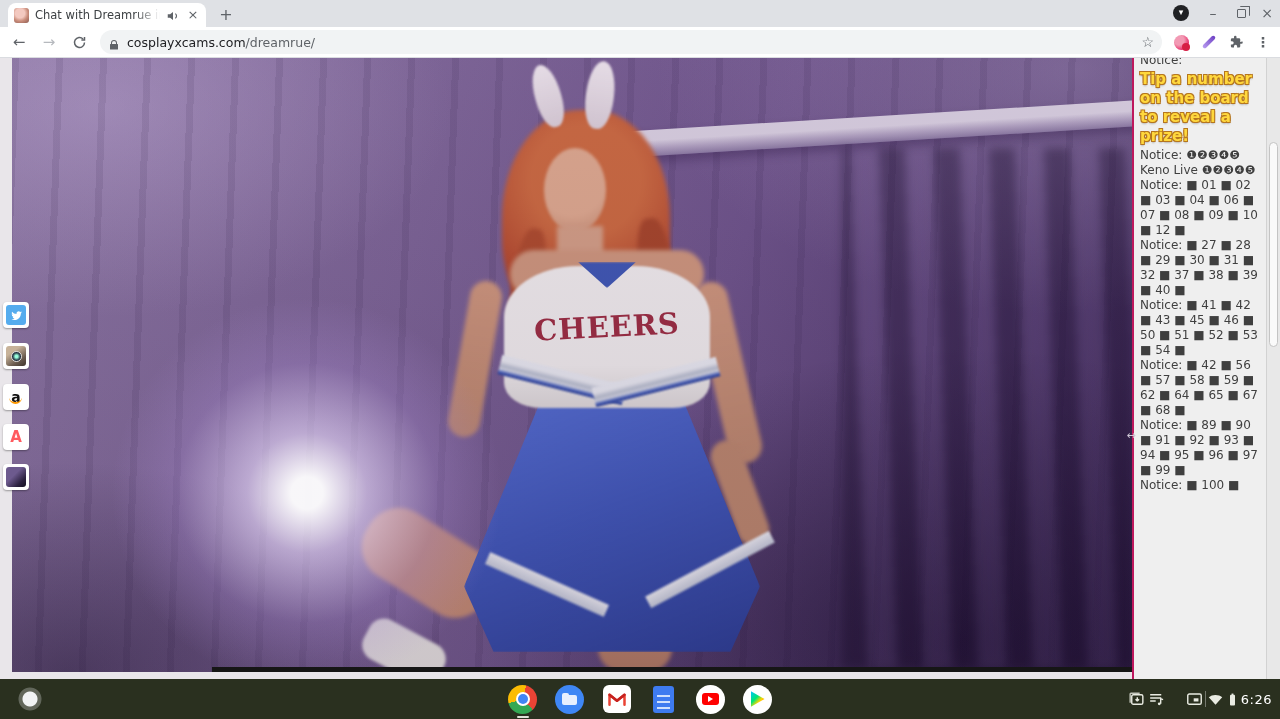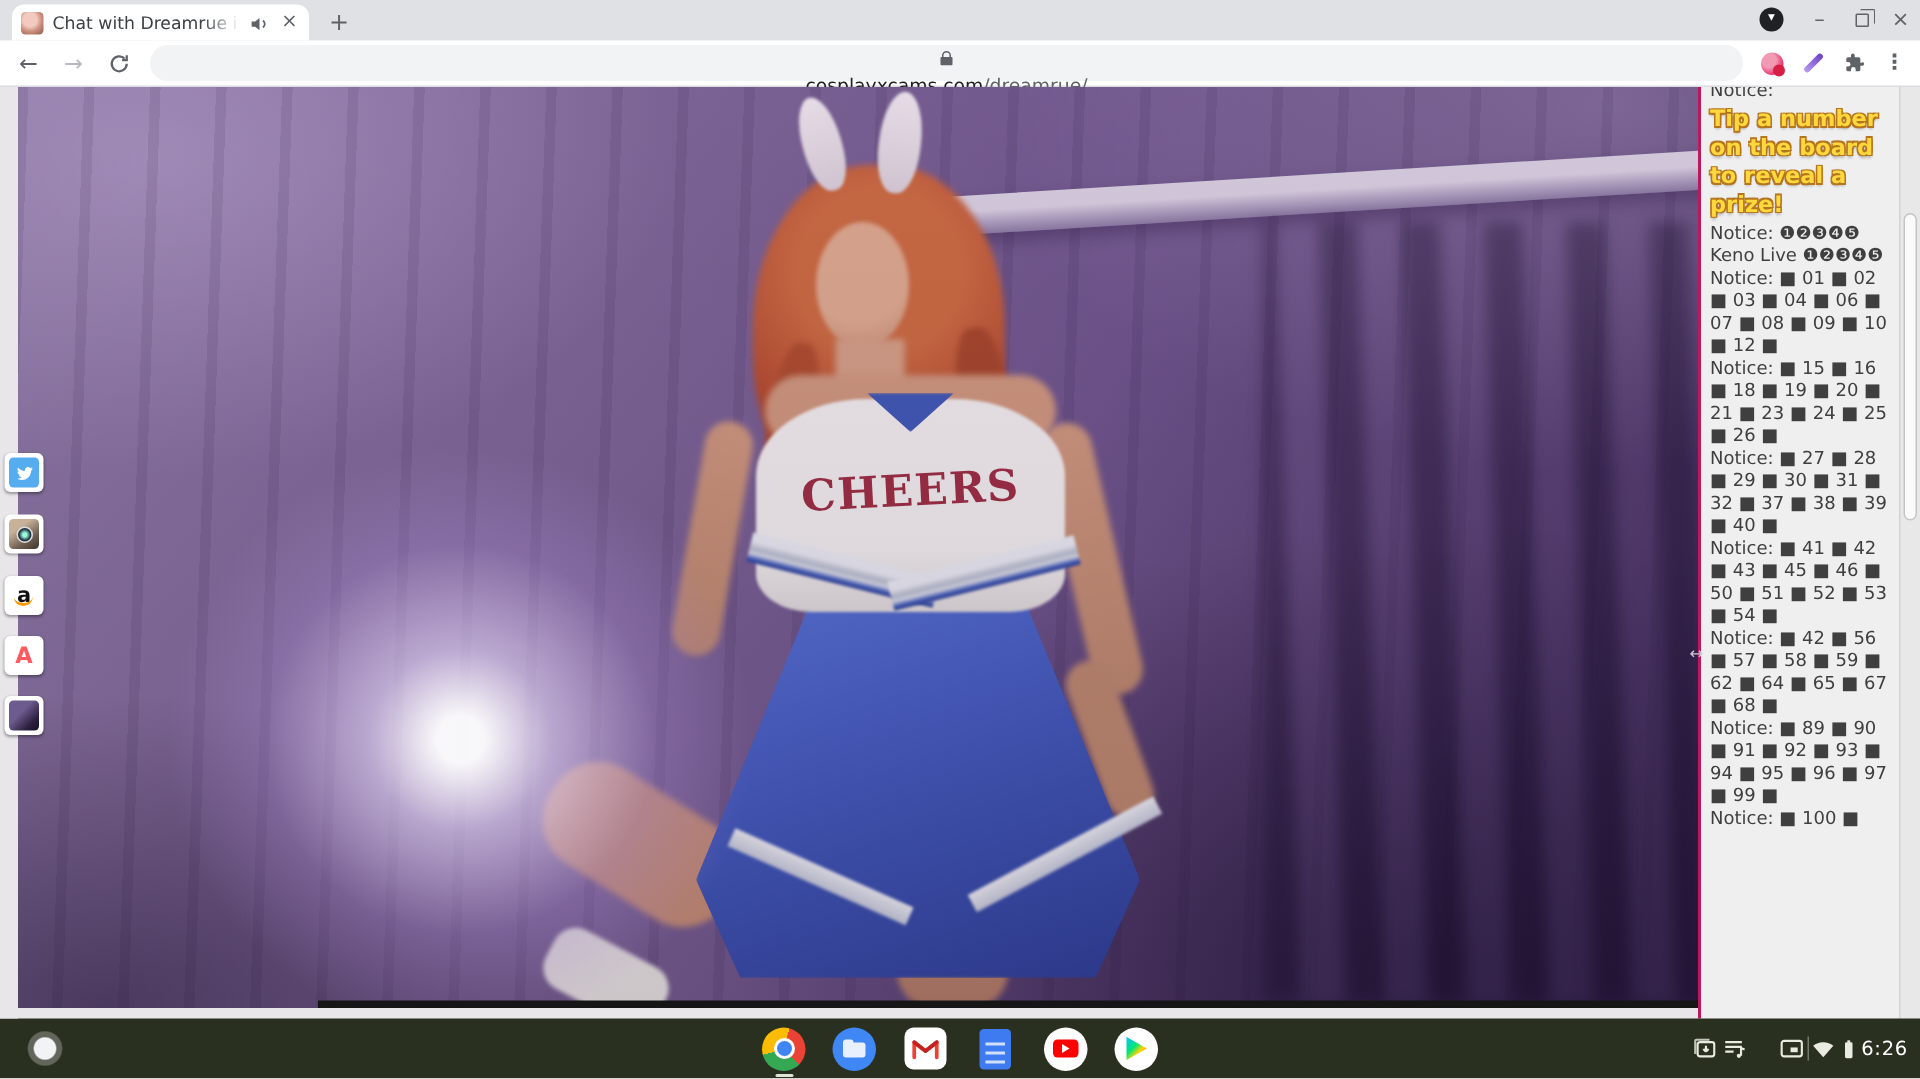--- a/index.html
+++ b/index.html
@@ -29,21 +29,21 @@
   .wc-rest .sq:before { content:""; position:absolute; left:2px; top:-4px; width:9px; height:9px;
                         border:1.5px solid #5f6368; border-left:none; border-bottom:none; border-radius:1px; }
   .wc-close { left:1258px; width:18px; font-size:14px; }
 
   
   .toolbar { position:absolute; left:0; top:27px; width:1280px; height:31px; background:#fff;
              border-bottom:1px solid #dadce0; display:flex; align-items:center; }
   .nav-ic { width:22px; height:22px; display:flex; align-items:center; justify-content:center; margin-left:8px; color:#5f6368; font-size:15px; }
   .nav-ic.disabled { color:#b6b9be; }
   .omnibox { margin-left:10px; width:1062px; height:24px; background:#f1f3f4; border-radius:13px;
-             display:flex; align-items:center; padding:0 8px; gap:7px;flex-direction:column; }
+             display:flex; align-items:center; padding:0 8px; gap:7px; }
   .lock-ic { width:12px; height:12px; color:#5f6368; flex:0 0 auto; }
   .url { font-size:12.5px; color:#202124; white-space:nowrap; flex:1 1 auto; }
   .url .path { color:#5f6368; }
   .star { color:#5f6368; font-size:14px; flex:0 0 auto; }
   .ext-row { display:flex; align-items:center; gap:12px; margin-left:12px; }
   .ext-red { width:15px; height:15px; border-radius:50%;
              background:radial-gradient(circle at 35% 35%, #f29ab4 0 35%, #e8336d 70%); position:relative; }
   .ext-red:after { content:""; position:absolute; right:-1px; bottom:-1px; width:8px; height:8px; border-radius:50%; background:#d61f45; }
   .ext-pen { width:16px; height:4px; border-radius:2px; transform:rotate(-45deg);
              background:linear-gradient(90deg,#b89cf0,#6d3fc4); }
@@ -298,21 +298,20 @@
 
     <div class="resize-handle">↔</div>
 
     <div class="chat">
       <div class="chat-list">
           <div class="msg notice">Notice:</div>
           <div class="msg banner">Tip a number on the board to reveal a prize!</div>
           <div class="msg notice">Notice: ❶❷❸❹❺</div>
           <div class="msg notice">Keno Live ❶❷❸❹❺</div>
           <div class="msg notice">Notice: ■ 01 ■ 02 ■ 03 ■ 04 ■ 06 ■ 07 ■ 08 ■ 09 ■ 10 ■ 12 ■</div>
-          <div class="msg notice">Notice: ■ 15 ■ 16 ■ 18 ■ 19 ■ 20 ■ 21 ■ 23 ■ 24 ■ 25 ■ 26 ■</div>
           <div class="msg notice">Notice: ■ 27 ■ 28 ■ 29 ■ 30 ■ 31 ■ 32 ■ 37 ■ 38 ■ 39 ■ 40 ■</div>
           <div class="msg notice">Notice: ■ 41 ■ 42 ■ 43 ■ 45 ■ 46 ■ 50 ■ 51 ■ 52 ■ 53 ■ 54 ■</div>
           <div class="msg notice">Notice: ■ 42 ■ 56 ■ 57 ■ 58 ■ 59 ■ 62 ■ 64 ■ 65 ■ 67 ■ 68 ■</div>
           <div class="msg notice">Notice: ■ 89 ■ 90 ■ 91 ■ 92 ■ 93 ■ 94 ■ 95 ■ 96 ■ 97 ■ 99 ■</div>
           <div class="msg notice">Notice: ■ 100 ■</div>
         </div>
     </div>
     <div class="scrollbar">
       <div class="thumb"></div>
     </div>

